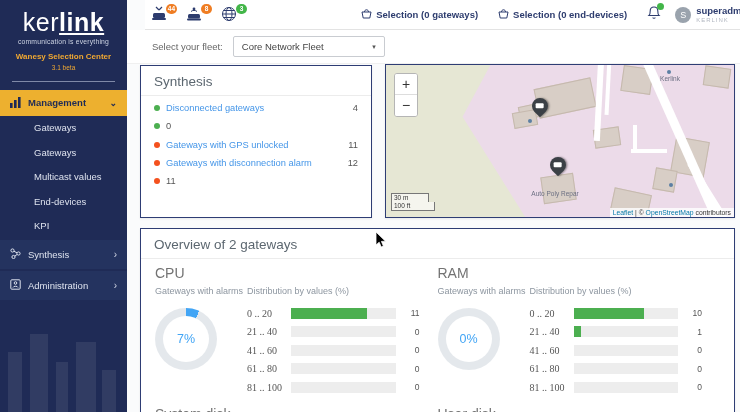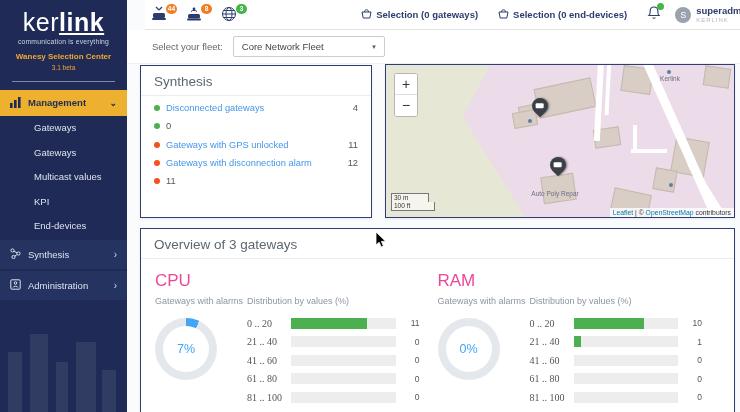--- a/index.html
+++ b/index.html
@@ -80,21 +80,21 @@
   .scale-box { background:rgba(255,255,255,0.6); border:1px solid #777; border-top:none; padding:0 2px; line-height:8px; }
   .scale-box.top { border-top:1px solid #777; border-bottom:none; width:38px; }
   .scale-box.bot { width:44px; }
   .attrib { position:absolute; right:0; bottom:0; background:rgba(255,255,255,0.8); font-size:6.8px; color:#333; padding:1px 3px; z-index:3; }
   .attrib a { color:#0078a8; text-decoration:none; cursor:pointer; }
 
   
   .ov-card { left:13px; top:228px; width:595px; height:200px; }
   .ov-body { display:flex; padding:0 14px; }
   .ov-col { width:50%; padding-right:18px; }
-  .sec-head { font-size:17px; color:#ec4899; margin-top:12px; }
+  .sec-head { font-size:14px; color:#737373; margin-top:6px; }
   .sec-flex { display:flex; margin-top:5px; }
   .alarm-block { width:92px; flex:none; }
   .small-lbl { font-size:9px; color:#8d96a0; line-height:1.3; }
   .donut { position:relative; width:62px; height:62px; border-radius:50%; margin-top:10px; }
   .donut-hole { position:absolute; inset:8px; background:#fff; border-radius:50%; display:flex; align-items:center; justify-content:center; }
   .donut-hole span { font-size:12.5px; color:#42a5f5; }
   .dist-block { flex:1; }
   .dist-rows { margin-top:10px; }
   .dist-row { display:flex; align-items:center; height:11px; margin-bottom:7.5px; }
   .dist-lbl { width:44px; font-size:10px; color:#555; flex:none;font-family:Liberation Serif, serif; }
@@ -133,24 +133,24 @@
     <div class="submenu-item">
         <span>Gateways</span>
       </div>
     <div class="submenu-item">
         <span>Gateways</span>
       </div>
     <div class="submenu-item">
         <span>Multicast values</span>
       </div>
     <div class="submenu-item">
+        <span>End-devices</span>
+      </div>
+    <div class="submenu-item">
         <span>KPI</span>
-      </div>
-    <div class="submenu-item">
-        <span>End-devices</span>
       </div>
 
     <div class="menu-row">
       <span>
         <svg width="11" height="11" viewBox="0 0 11 11" fill="none" stroke="#dde2ee" stroke-width="1">
             <circle cx="2.5" cy="2.5" r="1.6"></circle>
             <circle cx="8.5" cy="5.5" r="1.6"></circle>
             <circle cx="3.5" cy="9" r="1.6"></circle>
             <path d="M3.8 3.2 L7 4.8 M7 6.5 L4.8 8.2"></path>
           </svg>
@@ -318,21 +318,21 @@
         </div>
         <div class="scale">
           <div class="scale-box top">30 m</div>
           <div class="scale-box bot">100 ft</div>
         </div>
         <div class="attrib"><a>Leaflet</a><span> | © </span><a>OpenStreetMap</a><span> contributors</span></div>
       </div>
     </div>
 
     <div class="card ov-card">
-      <div class="card-title">Overview of 3 gateways</div>
+      <div class="card-title">Overview of 2 gateways</div>
       <div class="ov-body">
 
         <div class="ov-col">
           <div class="sec-head">CPU</div>
           <div class="sec-flex">
             <div class="alarm-block">
               <div class="small-lbl">Gateways with alarms</div>
               <div class="donut" style="background: conic-gradient(rgb(66, 165, 245) 0deg, rgb(66, 165, 245) 7%, rgb(228, 232, 236) 7%, rgb(228, 232, 236) 100%);">
                 <div class="donut-hole">
                     <span>7%</span>

